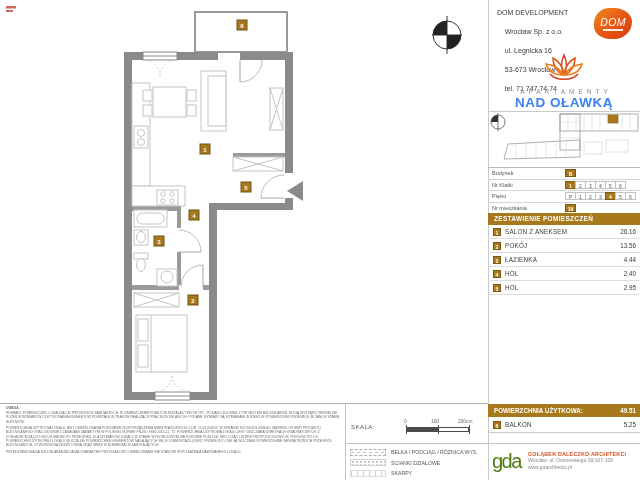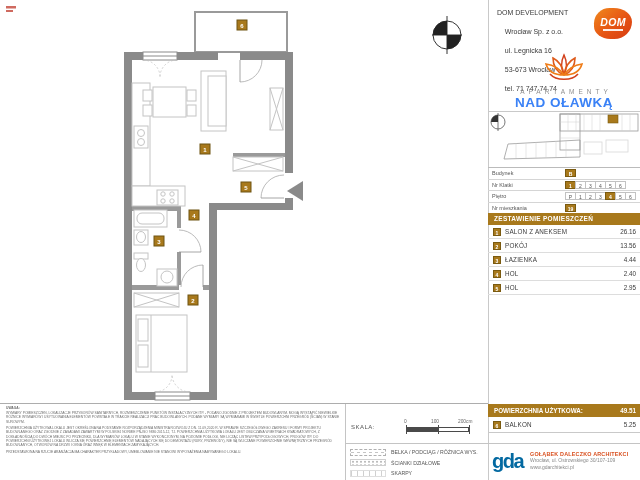--- a/index.html
+++ b/index.html
@@ -5,21 +5,21 @@
   html,body{margin:0;padding:0;background:#fff;}
   #page{position:relative;width:640px;height:480px;background:#fff;overflow:hidden;
         font-family:"Liberation Sans","DejaVu Sans",sans-serif;color:#333;}
   .abs{position:absolute;}
   
   #panel-divider{left:488px;top:0;width:0;height:480px;border-left:1px solid #c9c9c9;}
   #company{left:497px;top:8px;font-size:7px;line-height:1.35;color:#3a3a3a;white-space:pre;}
   #dom-logo{left:594px;top:8px;width:38px;height:31px;border-radius:46% 54% 52% 48%/55% 50% 62% 45%;
             background:linear-gradient(140deg,#f08a1e 0%,#e65413 55%,#d63c12 100%);
             display:flex;flex-direction:column;align-items:center;justify-content:center;}
-  #dom-logo .t{color:#fff;font-weight:bold;font-style:italic;font-size:10.5px;letter-spacing:.3px;}
+  #dom-logo .t{color:#fff;font-weight:normal;font-style:italic;font-size:10.5px;letter-spacing:.3px;}
   #dom-logo .u{width:20px;height:1.4px;background:#fff;margin-top:1px;opacity:.9;}
   #brand{left:488px;top:46px;width:152px;text-align:center;}
   #brand .l1{font-size:6.5px;letter-spacing:4px;text-indent:4px;color:#8f8f8f;margin-top:2px;}
   #brand .l2{font-size:13.5px;font-weight:bold;color:#3b82f6;letter-spacing:.5px;}
   #hr1{left:488px;top:111px;width:152px;height:0;border-top:1px solid #c9c9c9;}
   #keyplan{left:488px;top:112px;}
   
   #unit-table{left:488px;top:167px;width:152px;border-top:1px solid #bbb;border-bottom:1px solid #bbb;}
   .urow{display:flex;align-items:center;height:10.5px;border-bottom:1px solid #d5d5d5;}
   .urow:last-child{border-bottom:none;}
@@ -37,21 +37,21 @@
       font-size:5px;font-weight:bold;line-height:8px;text-align:center;margin:0 4px 0 5px;box-sizing:border-box;}
   .nm{font-size:6.3px;color:#3a3a3a;letter-spacing:.2px;}
   .ar{margin-left:auto;padding-right:4px;font-size:6.3px;color:#3a3a3a;}
   #total-bar{left:488px;top:404px;width:152px;height:13px;display:flex;justify-content:space-between;
              align-items:center;font-size:6.3px;padding:0 4px 0 6px;box-sizing:border-box;}
   #balkon-row{left:488px;top:417px;width:152px;height:15px;display:flex;align-items:center;
               border-bottom:1px solid #c9c9c9;}
   
   #hr-arch{left:345px;top:443px;width:295px;height:0;border-top:1px solid #c4c4c4;}
   #architect{left:492px;top:448px;width:148px;display:flex;}
-  #gda-logo{font-size:20px;font-weight:bold;letter-spacing:-1.5px;color:#0369a1;line-height:26px;}
+  #gda-logo{font-size:20px;font-weight:normal;letter-spacing:-1.5px;color:#4d7c0f;line-height:26px;}
   #arch-text{margin-left:7px;margin-top:3px;}
   #arch-name{font-size:5.4px;font-weight:bold;color:#d94f1e;letter-spacing:.2px;}
   #arch-addr,#arch-web{font-size:5px;color:#8a8a8a;line-height:1.45;}
   
   #hr-bottom{left:0;top:403px;width:488px;height:0;border-top:1px solid #adadad;}
   #v-div{left:345px;top:404px;width:0;height:76px;border-left:1px solid #c4c4c4;}
   #disclaimer{left:6px;top:406px;width:565px;transform:scale(.595);transform-origin:0 0;
               font-size:5.6px;line-height:1.3;color:#6b6b6b;}
   #disclaimer .title{font-weight:bold;margin-bottom:1px;}
   #disclaimer p{margin:0 0 4px 0;}

